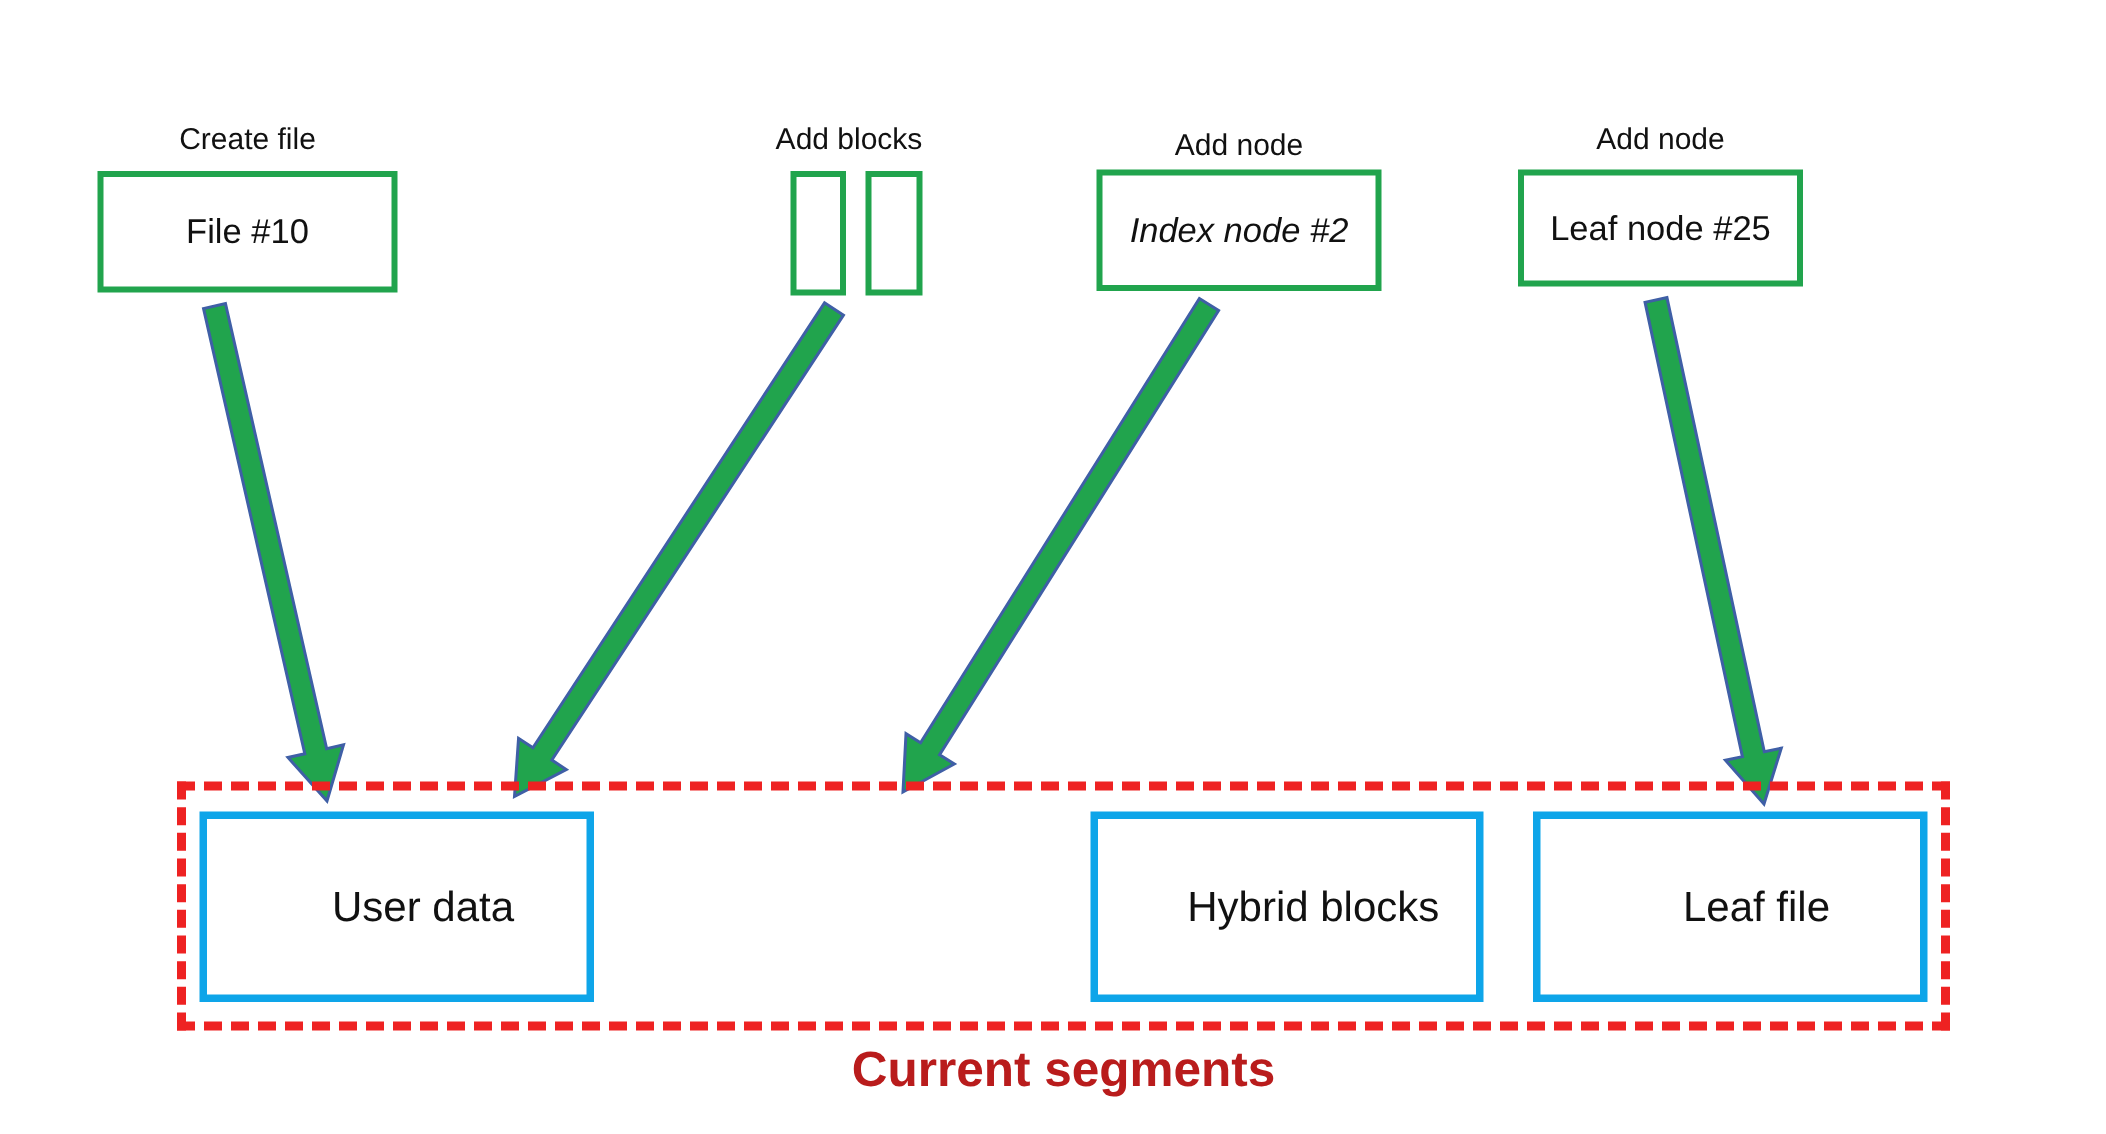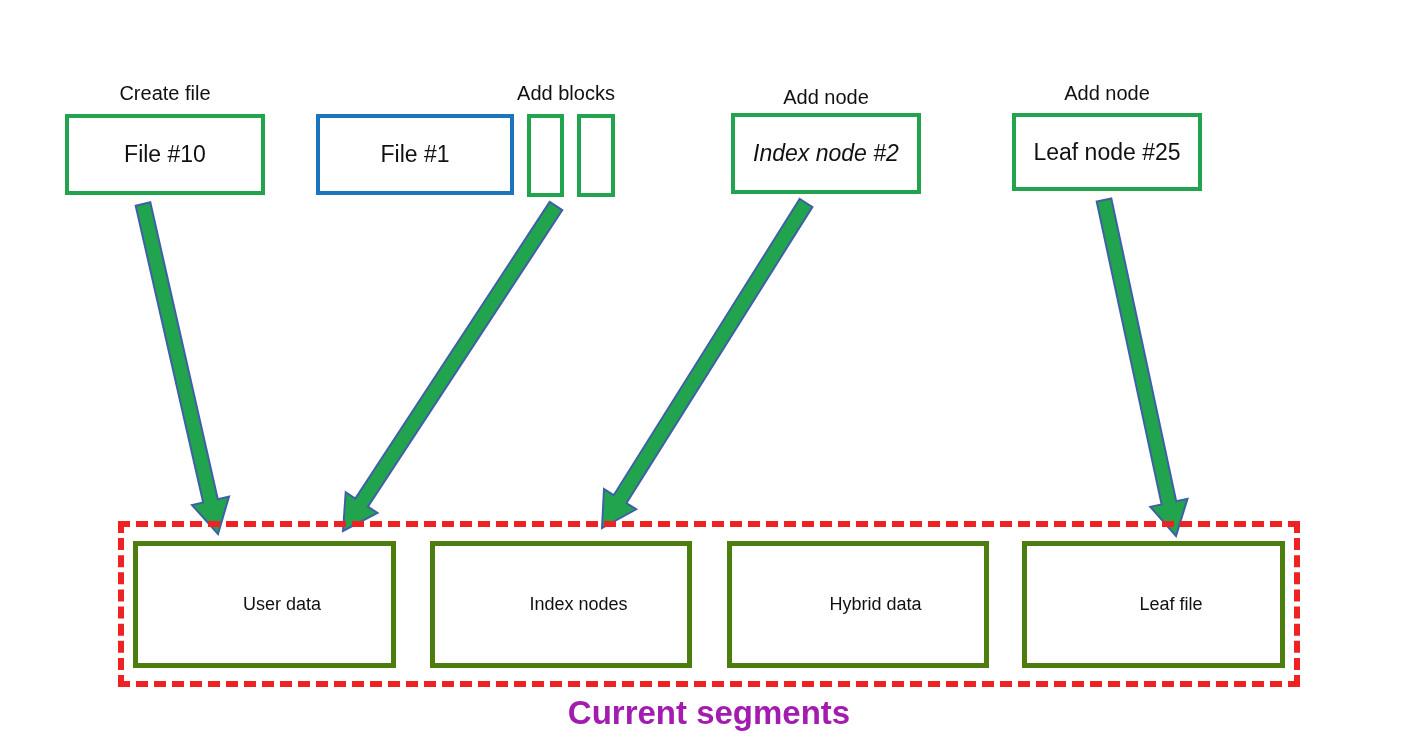--- a/index.html
+++ b/index.html
@@ -42,36 +42,36 @@
     display: flex;
     align-items: center;
     justify-content: center;
     font-size: 23px;
     color: var(--ink, #111);
     white-space: nowrap;
     text-align: right;
   }
   .box.green { border: 4px solid var(--green, #21a44d); }
   .box.blue  { border: 4px solid var(--blue, #1c74bc); }
-  .box.black { border: 5px solid #4d7c0f; font-size: 18px; padding-left: 35px; }
+  .box.black { border: 5px solid #0ea5e9; font-size: 28px; padding-left: 35px; }
   .segments-container {
     position: absolute;
     left: 118px; top: 521px;
     width: 1182px; height: 166px;
     box-sizing: border-box;
     border: 6px dashed var(--red, #ee2222);
   }
   .caption {
     position: absolute;
     left: 118px; top: 694px;
     width: 1182px;
     text-align: center;
     font-size: 33px;
     font-weight: 600;
-    color: #a21caf;
+    color: #b91c1c;
   }
 </style>
 </head>
 <body>
 
 <div class="stage">
 
   <svg class="arrows" viewBox="0 0 1404 756">
     <polygon class="arrow" points="135.7,205.7 203.2,502.5 192.0,505.0 218,534 229.0,496.6 217.8,499.2 150.3,202.3"></polygon>
     <polygon class="arrow" points="549.7,201.9 355.3,498.5 345.7,492.2 343,531 377.5,513.0 367.9,506.7 562.3,210.1"></polygon>
@@ -81,44 +81,38 @@
 
   <div class="op-label" style="left:466px; top:80px; width:200px;">Add blocks</div>
   <div class="op-label" style="left:65px; top:80px; width:200px;">Create file</div>
   <div class="op-label" style="left:731px; top:84px; width:190px;">Add node</div>
   <div class="op-label" style="left:1012px; top:80px; width:190px;">Add node</div>
 
   <div class="box green" style="left:65px; top:114px; width:200px; height:81px;">
     <span>File #10</span>
   </div>
 
-  <div class="box blue" style="left:316px; top:114px; width:198px; height:81px;">
-    <span>File #1</span>
-  </div>
   <div class="box green" style="left:527px; top:114px; width:37px; height:83px;"></div>
   <div class="box green" style="left:577px; top:114px; width:38px; height:83px;"></div>
 
   <div class="box green" style="left:731px; top:113px; width:190px; height:81px;font-style:italic;">
     <span>Index node #2</span>
   </div>
 
   <div class="box green" style="left:1012px; top:113px; width:190px; height:78px;">
     <span>Leaf node #25</span>
   </div>
 
   <div class="segments-container"></div>
 
   <div class="box black" style="left:133px; top:541px; width:263px; height:127px;">
     <span>User data</span>
   </div>
-  <div class="box black" style="left:430px; top:541px; width:262px; height:127px;">
-    <span>Index nodes</span>
-  </div>
   <div class="box black" style="left:727px; top:541px; width:262px; height:127px;">
-    <span>Hybrid data</span>
+    <span>Hybrid blocks</span>
   </div>
   <div class="box black" style="left:1022px; top:541px; width:263px; height:127px;">
     <span>Leaf file</span>
   </div>
 
   <div class="caption">Current segments</div>
 
 </div>
 
 </body></html>

